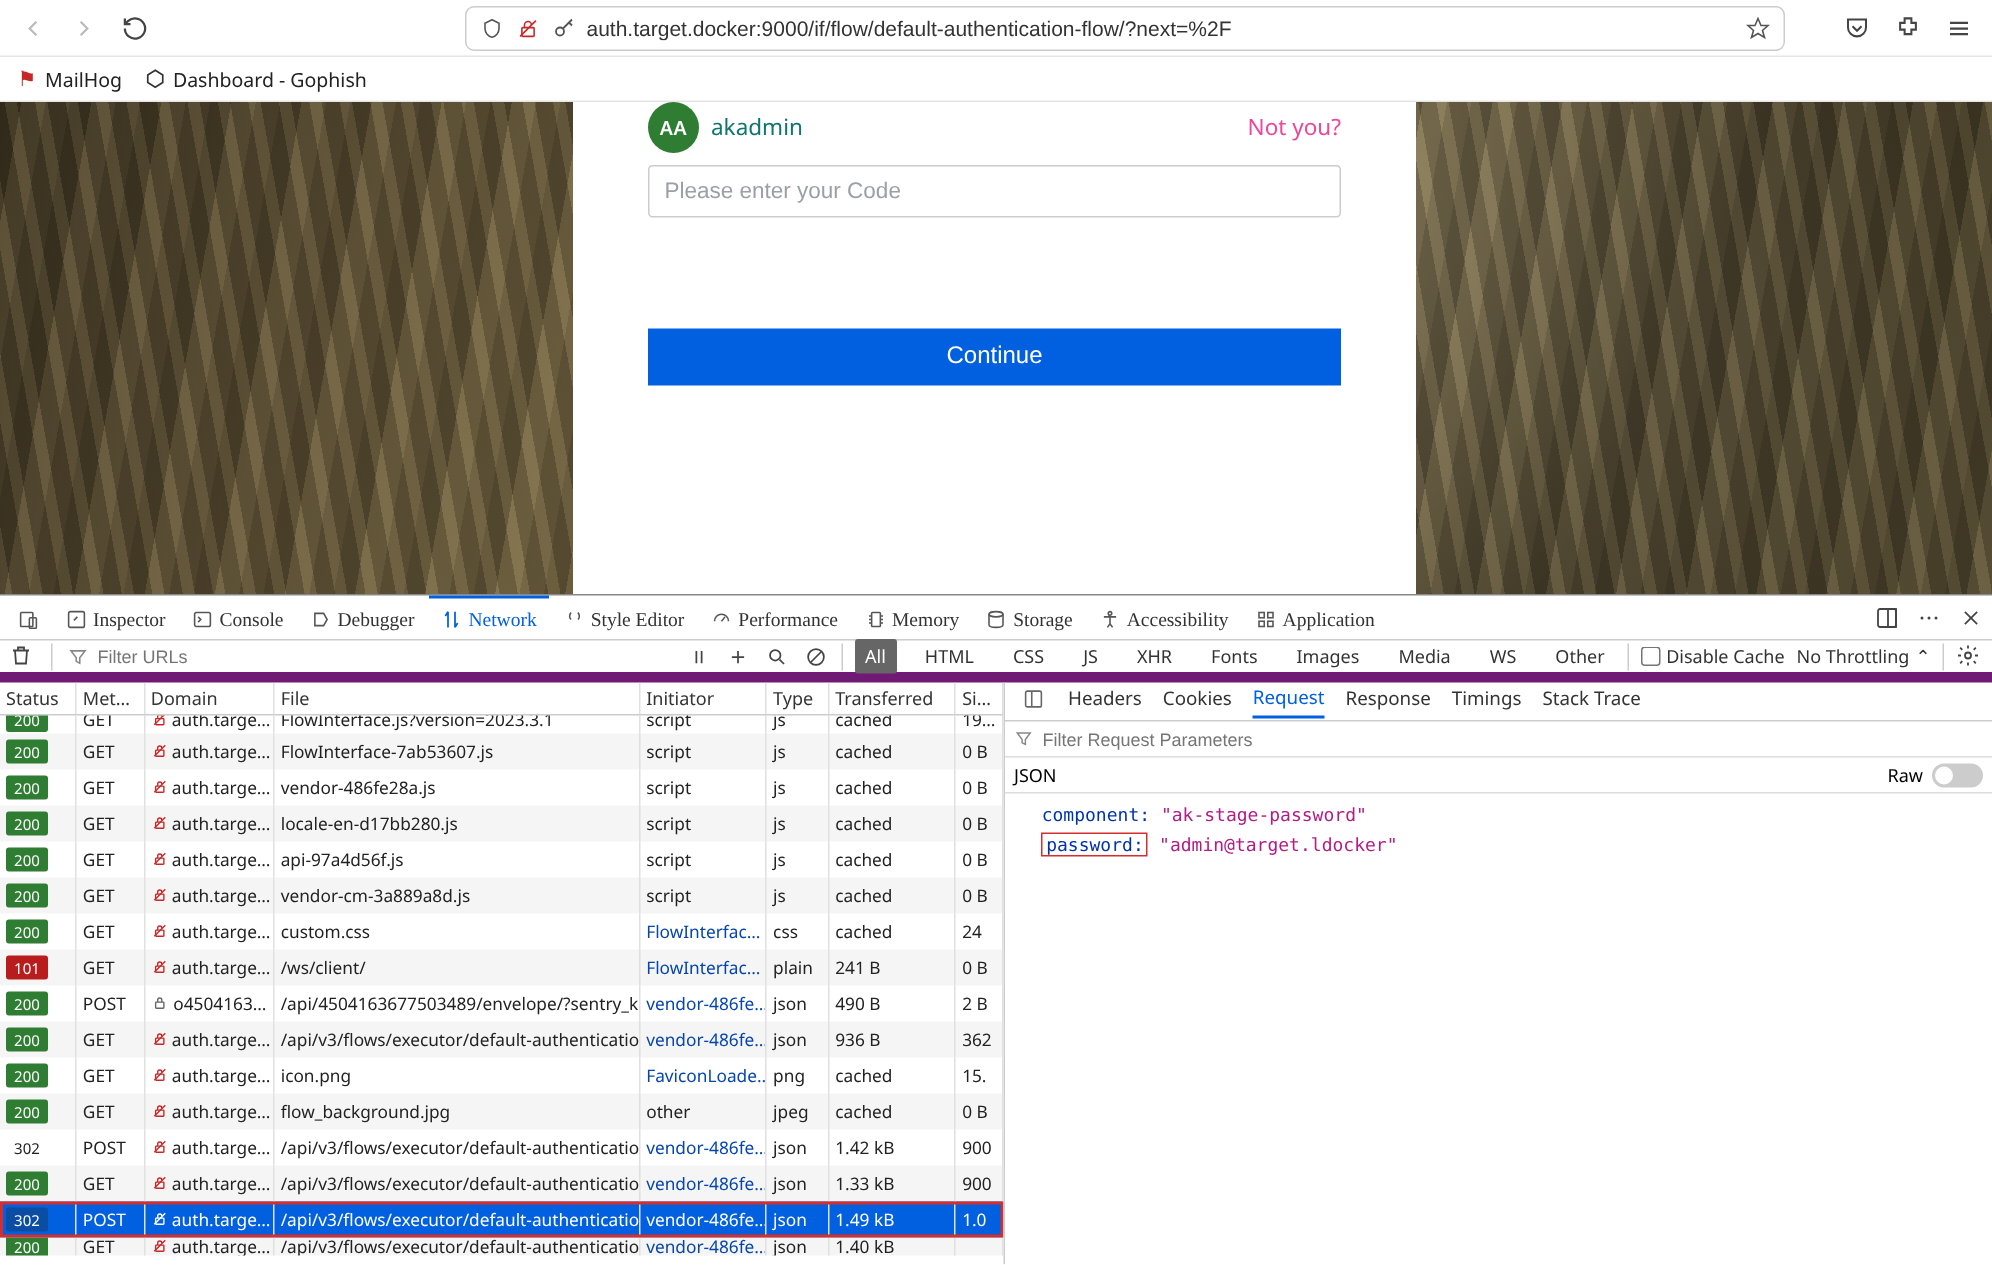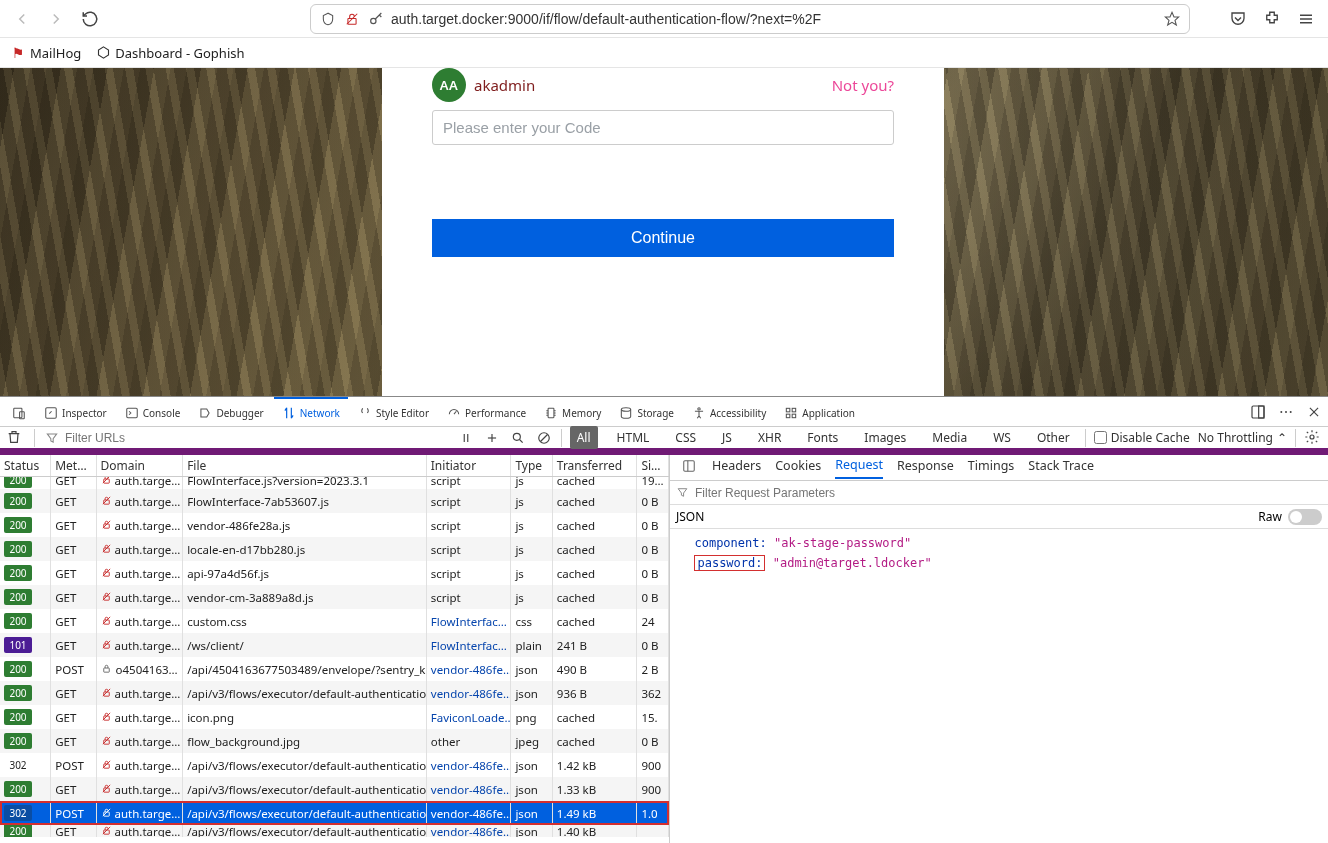--- a/index.html
+++ b/index.html
@@ -22,31 +22,31 @@
       linear-gradient(115deg,#3a3222 0%, #6b5d3f 20%, #8a7a52 35%, #4a4129 50%, #7b6f4e 65%, #3f3826 80%, #5d543b 100%);
   }
   .forest-overlay { position:absolute; inset:0; background:
       repeating-linear-gradient(100deg, rgba(30,25,15,0.35) 0 14px, rgba(90,80,55,0.25) 14px 30px, rgba(50,42,28,0.3) 30px 46px),
       repeating-linear-gradient(80deg, rgba(180,160,110,0.25) 0 8px, rgba(60,50,30,0.3) 8px 20px),
       radial-gradient(circle at 70% 30%, rgba(255,245,210,0.25), transparent 40%);
   }
   .auth-card { position:absolute; left:382px; top:0; width:562px; height:345px; background:#fff; padding:0 50px; }
   .user-row { display:flex; align-items:center; height:34px; margin-top:0px; padding-top:0; }
   .avatar { width:34px; height:34px; border-radius:50%; background:#2e7d32; color:#fff; font-weight:600; font-size:13px; display:flex; align-items:center; justify-content:center; letter-spacing:0.5px; }
-  .username { margin-left:8px; font-size:15px; color:#7f1d1d; }
+  .username { margin-left:8px; font-size:15px; color:#0f766e; }
   .notyou { margin-left:auto; color:#ec4899; font-size:15px; cursor:pointer; }
   .field-label { margin-top:40px; font-size:15px; color:#222; }
   .field-label .req { color:#c62828; margin-left:4px; }
   .code-input { width:100%; height:35px; margin-top:8px; border:1px solid #ccc; border-radius:3px; padding:0 10px; font-size:15px; outline:none; }
   .code-input::placeholder { color:#9aa0a6; }
   .continue-btn { width:100%; height:38px; margin-top:74px; background:#0060df; color:#fff; border:none; font-size:16px; cursor:pointer; }
   
   .devtools { height:447px; display:flex; flex-direction:column; border-top:1px solid #888; }
   .dt-tabs { height:30px; display:flex; align-items:center; border-bottom:1px solid #ccc; padding:0 4px; gap:2px; }
-  .dt-tab { display:flex; align-items:center; gap:4px; padding:0 8px; height:100%; font-size:10px; color:#333; cursor:pointer; border-top:2px solid transparent; }
+  .dt-tab { display:flex; align-items:center; gap:4px; padding:0 8px; height:100%; font-size:13px; color:#333; cursor:pointer; border-top:2px solid transparent;font-family:Liberation Serif, serif; }
   .dt-tab.active { color:#0060df; border-top-color:#0060df; }
   .dt-tab .ticon { width:14px; height:14px; display:flex; align-items:center; justify-content:center; color:#555; }
   .dt-tab.active .ticon { color:#0060df; }
   .dt-right { margin-left:auto; display:flex; align-items:center; gap:8px; }
   .dt-right .r-btn { width:20px; height:20px; display:flex; align-items:center; justify-content:center; cursor:pointer; color:#444; }
   .dt-toolbar { height:28px; display:flex; align-items:center; border-bottom:7px solid #701a75; }
   .dt-toolbar .tb-left { display:flex; align-items:center; gap:6px; padding:0 6px; }
   .trash { width:18px; height:18px; cursor:pointer; }
   .filter-input { border:none; outline:none; font-size:12px; color:#777; width:120px; }
   .tb-right { margin-left:auto; display:flex; align-items:center; gap:8px; padding:0 6px; }
@@ -70,21 +70,21 @@
   .net-row.selected .init-link { color:#fff; }
   .net-row.redhl { outline:2px solid #d32f2f; outline-offset:-2px; }
   .net-row.partial { height:18px; margin-top:-6px; }
   .status-badge { display:inline-block; min-width:28px; text-align:center; padding:1px 2px; font-size:10px; border-radius:2px; color:#fff; background:#2e7d32; }
   .status-badge.b302 { background:transparent; color:#222; }
   .net-row.selected .status-badge.b302 { background:#0a4da3; color:#fff; }
   .sec-icon { width:12px; height:12px; display:inline-block; margin-right:3px; color:#c62828; }
   .net-row.selected .sec-icon { color:#fff; }
   .lock-icon { color:#666; }
   .init-link { color:#0645ad; }
-  .status-badge.b101 { background:#4c1d95; }
+  .status-badge.b101 { background:#b91c1c; }
   
   .req-panel { flex:1; display:flex; flex-direction:column; }
   .req-tabs { height:26px; display:flex; align-items:center; gap:14px; padding:0 10px; border-bottom:1px solid #ccc; font-size:12.5px; }
   .req-tabs span { cursor:pointer; color:#333; padding-bottom:4px; }
   .req-tabs span.active { color:#0060df; border-bottom:2px solid #0060df; }
   .req-filter { height:24px; border-bottom:1px solid #ddd; display:flex; align-items:center; padding:0 6px; gap:6px; }
   .req-filter input { border:none; outline:none; font-size:12px; color:#777; flex:1; }
   .json-row { height:24px; display:flex; align-items:center; justify-content:space-between; padding:0 6px; border-bottom:1px solid #ddd; font-size:12px;}
   .raw-toggle { width:34px; height:16px; border-radius:8px; background:#ccc; position:relative; }
   .raw-toggle::after { content:""; position:absolute; left:2px; top:2px; width:12px; height:12px; background:#fff; border-radius:50%; }

